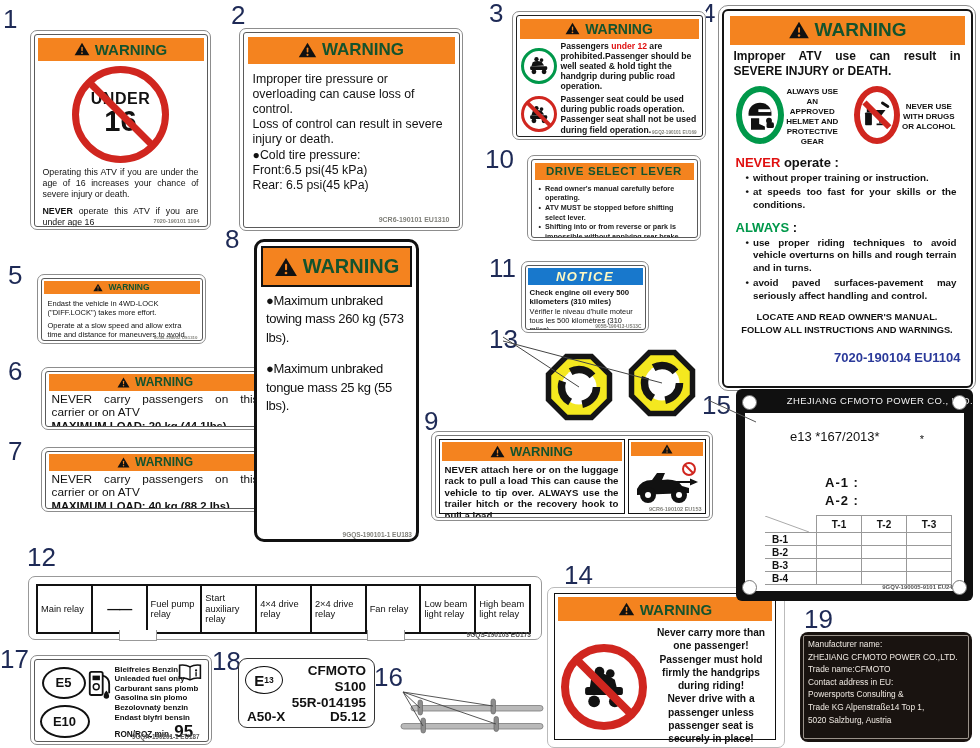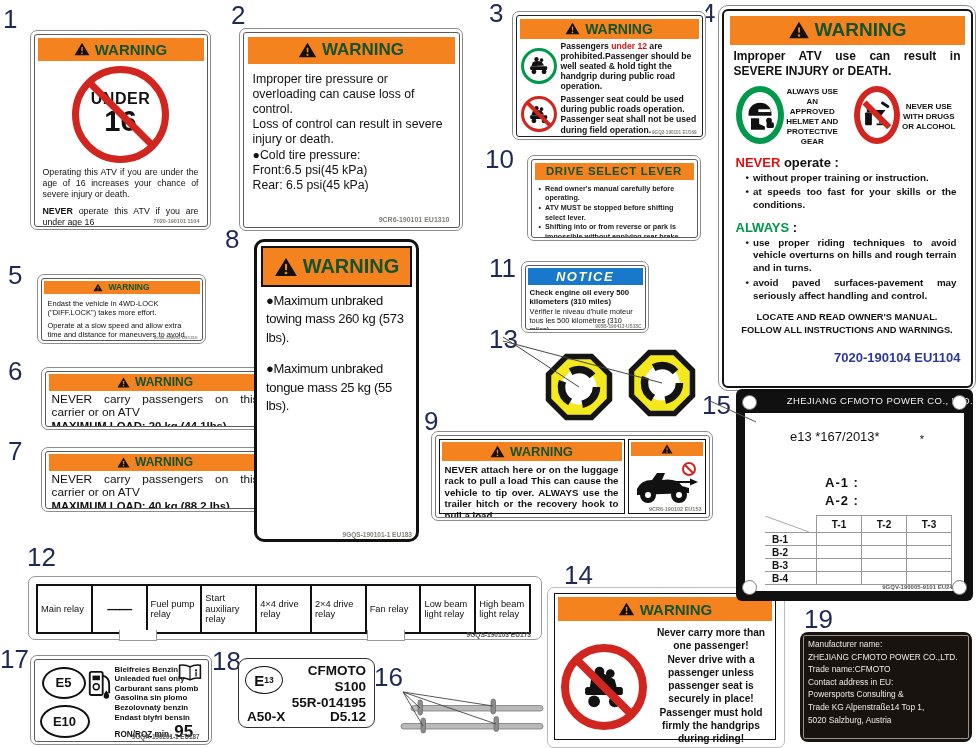--- a/index.html
+++ b/index.html
@@ -584,22 +584,22 @@
                 <circle cx="37" cy="9" r="4.8"></circle>
                 <path d="M16 13 q9 -7 18 -2 l8 5 2 8 -30 2 z"></path>
                 <rect x="9" y="24" width="42" height="9" rx="3"></rect>
                 <circle cx="19" cy="40" r="6.5"></circle>
                 <circle cx="42" cy="40" r="6.5"></circle>
               </g>
             </svg>
         </div>
         <div class="txt">
           <div>Never carry more than one passenger!</div>
+          <div>Passenger must hold firmly the handgrips during riding!</div>
           <div>Never drive with a passenger unless passenger seat is securely in place!</div>
-          <div>Passenger must hold firmly the handgrips during riding!</div>
         </div>
       </div>
     </div>
   </div>
 
   <div class="stk" id="l15">
     <div class="comp">ZHEJIANG CFMOTO POWER CO., LTD.</div>
     <div class="body">
       <div class="appr">e13 *167/2013*</div>
       <div class="star">*</div>

